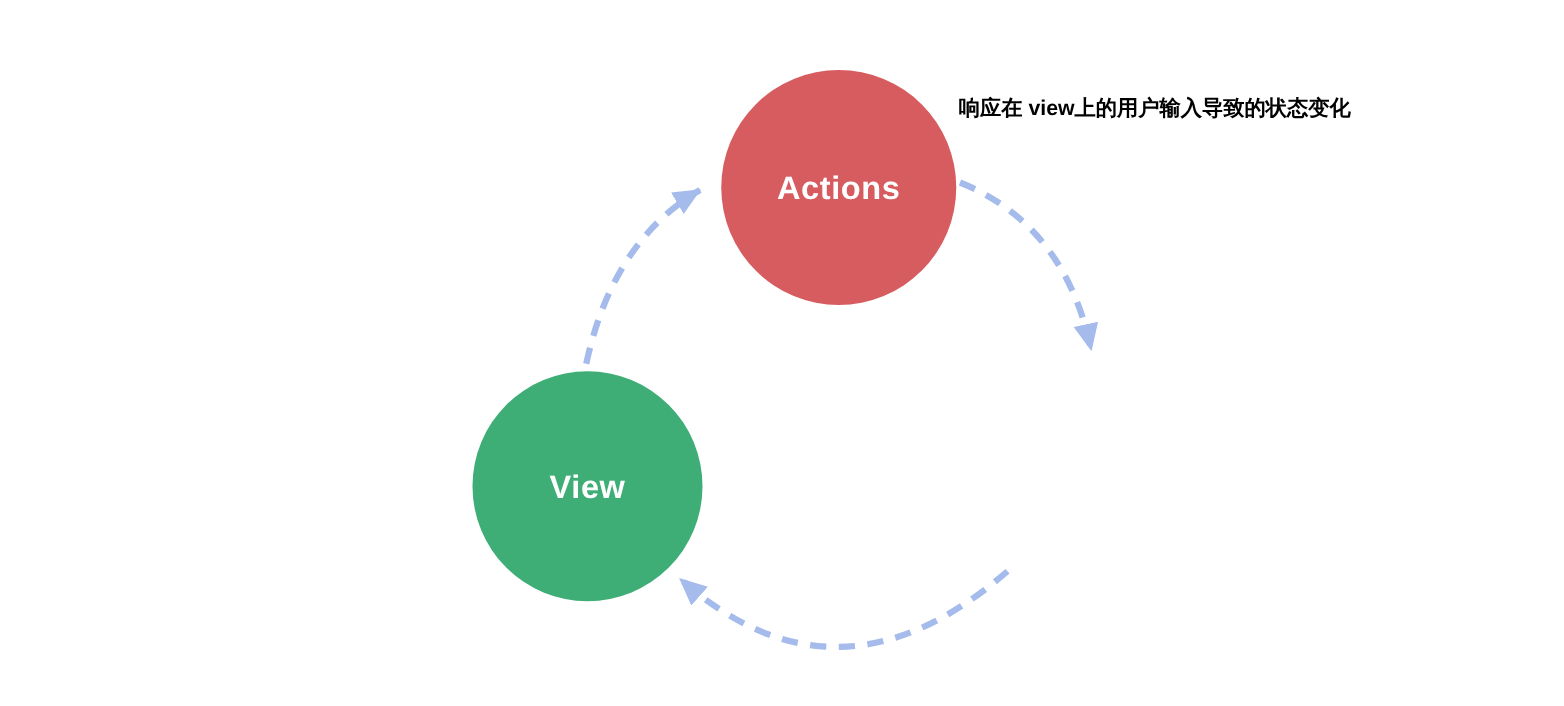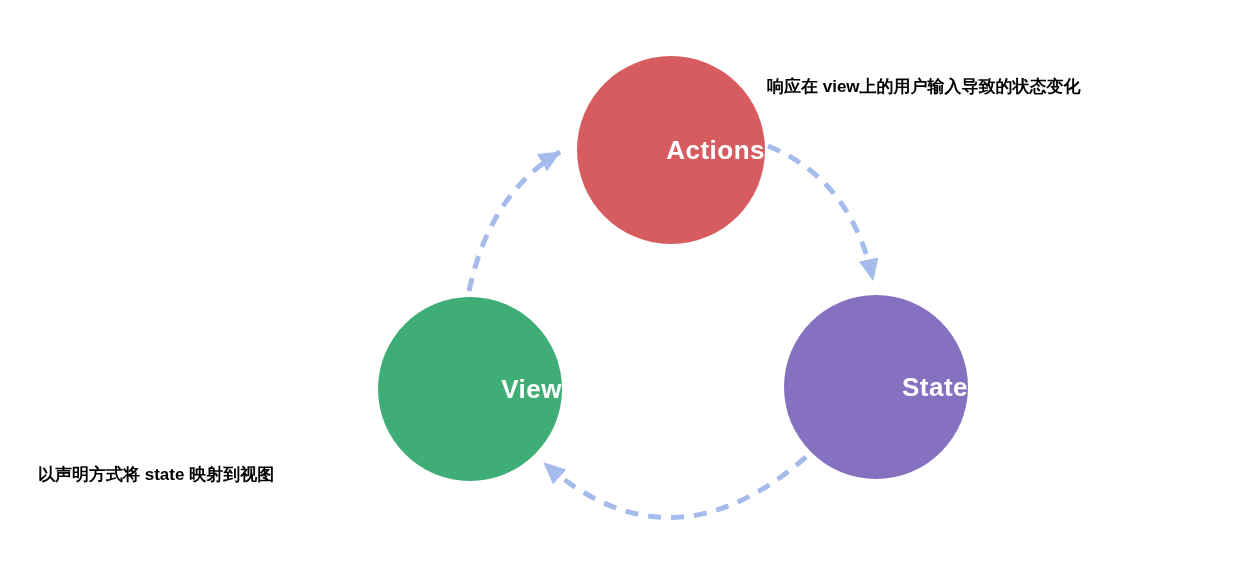--- a/index.html
+++ b/index.html
@@ -22,21 +22,21 @@
     fill: none;
     stroke: var(--arrow, #a5bbec);
     stroke-width: 5;
     stroke-dasharray: 13 10;
     stroke-linecap: butt;
   }
   .arrowhead-shape { fill: var(--arrow, #a5bbec); }
   .node {
     position: absolute;
     border-radius: 50%;
-    display: flex; align-items: center; justify-content: flex-end;
+    display: flex; align-items: center; justify-content: center;
   }
   .node .node-label {
     color: #ffffff;
     font-weight: bold;
     font-size: 26px;
     letter-spacing: 0.5px;
   }
   .node-actions { left: 577px; top: 56px;  width: 188px; height: 188px; }
   .node-view    { left: 378px; top: 297px; width: 184px; height: 184px; }
   .node-state   { left: 784px; top: 295px; width: 184px; height: 184px; }
@@ -69,22 +69,18 @@
   </svg>
 
   <div class="node node-actions" style="background: rgb(215, 92, 95);">
     <span class="node-label">Actions</span>
   </div>
 
   <div class="node node-view" style="background: rgb(62, 173, 118);">
     <span class="node-label">View</span>
   </div>
 
-  <div class="node node-state" style="background: rgb(133, 113, 192);">
-    <span class="node-label">State</span>
-  </div>
 
   <div class="annotation annotation-actions">响应在 view上的用户输入导致的状态变化</div>
 
 
-  <div class="annotation annotation-view">以声明方式将 state 映射到视图</div>
 
 </div>
 
 </body></html>

